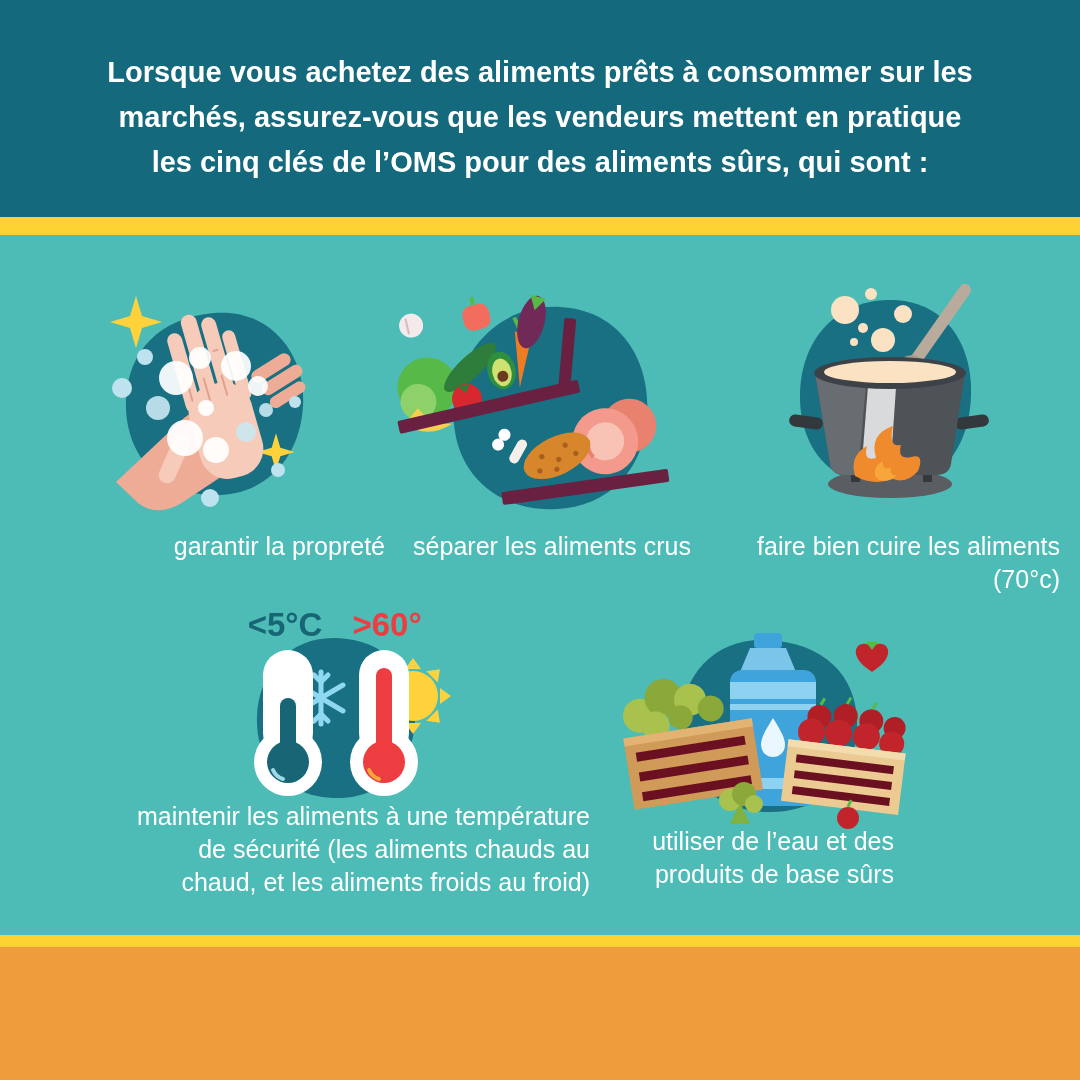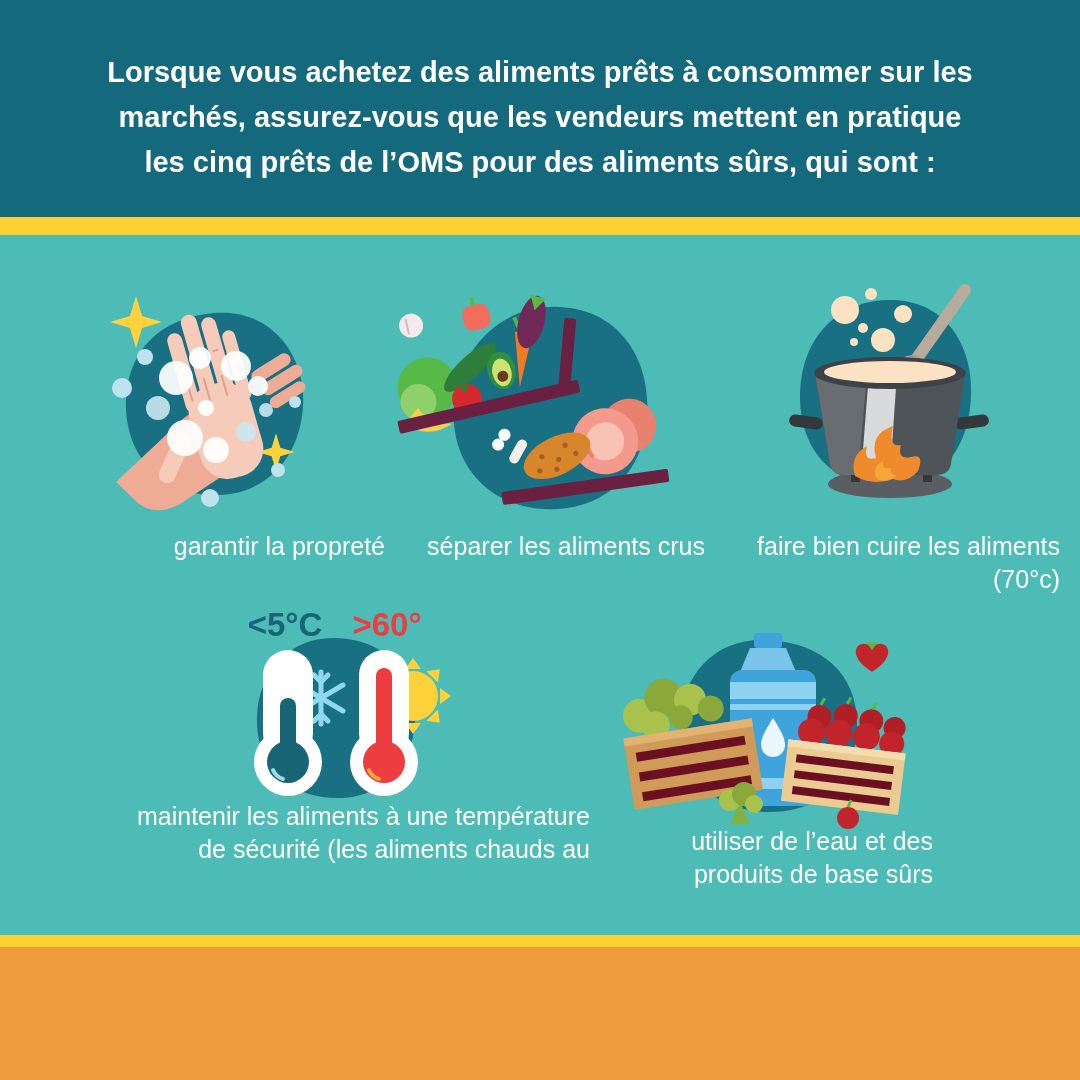--- a/index.html
+++ b/index.html
@@ -47,21 +47,21 @@
   }
 </style>
 </head>
 <body>
 
 <div class="canvas">
 
   <div class="header">
     <span>Lorsque vous achetez des aliments prêts à consommer sur les</span>
     <span>marchés, assurez-vous que les vendeurs mettent en pratique</span>
-    <span>les cinq prêts de l’OMS pour des aliments sûrs, qui sont :</span>
+    <span>les cinq clés de l’OMS pour des aliments sûrs, qui sont :</span>
   </div>
   <div class="stripe top"></div>
   <div class="stripe bottom"></div>
 
   <svg class="illu" style="left:88px;top:280px" width="252" height="244" viewBox="0 0 252 244">
     <path class="blob" d="M126 33 C182 28 218 74 215 126 C212 178 177 218 121 215 C69 212 36 172 38 120 C40 70 72 38 126 33 Z"></path>
     <g fill="#ffd23c">
       <path transform="translate(48,42)" d="M0 -26 L6 -6 L26 0 L6 6 L0 26 L-6 6 L-26 0 L-6 -6 Z"></path>
       <path transform="translate(188,172) scale(0.72)" d="M0 -26 L6 -6 L26 0 L6 6 L0 26 L-6 6 L-26 0 L-6 -6 Z"></path>
       <path transform="translate(68,208) scale(0.58)" d="M0 -26 L6 -6 L26 0 L6 6 L0 26 L-6 6 L-26 0 L-6 -6 Z"></path>
@@ -167,21 +167,21 @@
           <circle cx="190" cy="178" r="2.6"></circle>
             <circle cx="150" cy="178" r="2.6"></circle>
         </g>
         <rect x="126" y="146" width="26" height="10" rx="5" fill="#f4efe9" transform="rotate(-35 139 151)"></rect>
         <circle cx="124" cy="136" r="6" fill="#ffffff"></circle>
         <circle cx="134" cy="130" r="6" fill="#ffffff"></circle>
       </g>
       <rect x="112" y="198" width="168" height="13" rx="2" fill="#6a2040"></rect>
     </g>
   </svg>
-  <div class="caption" style="left:375px;top:530px;width:330px">
+  <div class="caption" style="left:361px;top:530px;width:330px">
     <span>séparer les aliments crus</span>
   </div>
 
   <svg class="illu" style="left:755px;top:278px" width="252" height="242" viewBox="0 0 252 242">
     <path class="blob" d="M132 22 C186 20 218 62 216 118 C214 172 184 210 130 209 C76 208 44 170 45 116 C46 64 78 24 132 22 Z"></path>
     <g fill="#fbe2c2">
       <circle cx="90" cy="32" r="14"></circle>
         <circle cx="116" cy="16" r="6"></circle>
       <circle cx="108" cy="50" r="5"></circle>
         <circle cx="99" cy="64" r="4"></circle>
@@ -249,20 +249,21 @@
       <rect x="154" y="52" width="50" height="108" rx="25" fill="#ffffff"></rect>
       <circle cx="179" cy="164" r="34" fill="#ffffff"></circle>
       <rect x="171" y="70" width="16" height="90" rx="8" fill="var(--c-hot)"></rect>
       <circle cx="179" cy="164" r="21" fill="var(--c-hot)"></circle>
       <path d="M164 172 A16 16 0 0 0 174 181" stroke="#f7a63a" stroke-width="4" fill="none" stroke-linecap="round"></path>
     </g>
   </svg>
   <div class="caption" style="left:80px;top:800px;width:510px">
     <span>maintenir les aliments à une température</span>
     <span>de sécurité (les aliments chauds au</span>
+    <span>chaud, et les aliments froids au froid)</span>
   </div>
 
   <svg class="illu" style="left:618px;top:628px" width="302" height="202" viewBox="0 0 302 202">
     <path class="blob" d="M150 12 C206 15 241 48 239 100 C237 152 201 186 148 184 C96 182 60 148 62 96 C64 46 98 9 150 12 Z"></path>
 
     <g>
       <rect x="136" y="5" width="28" height="15" rx="3" fill="#3fa3dc"></rect>
       <polygon points="132,20 168,20 178,44 122,44" fill="#7cc5ea"></polygon>
       <rect x="112" y="42" width="86" height="136" rx="12" fill="#3fa3dc"></rect>
       <rect x="112" y="54" width="86" height="17" fill="#8ed2f2"></rect>
@@ -317,21 +318,21 @@
     </g>
     <g>
       <path d="M254 20 C260 12 272 16 270 26 C268 36 256 42 254 44 C252 42 240 36 238 26 C236 16 248 12 254 20 Z" fill="#c2242b"></path>
       <polygon points="248,14 260,14 254,22" fill="#57b948"></polygon>
     </g>
     <g>
       <circle cx="230" cy="190" r="11" fill="#c2242b"></circle>
       <line x1="230" y1="179" x2="233" y2="172" stroke="#57b948" stroke-width="3"></line>
     </g>
   </svg>
-  <div class="caption" style="left:623px;top:825px;width:310px">
+  <div class="caption" style="left:584px;top:825px;width:310px">
     <span>utiliser de l’eau et des</span>
     <span>produits de base sûrs</span>
   </div>
 
   <div class="footer">
 
     
 
     
 

